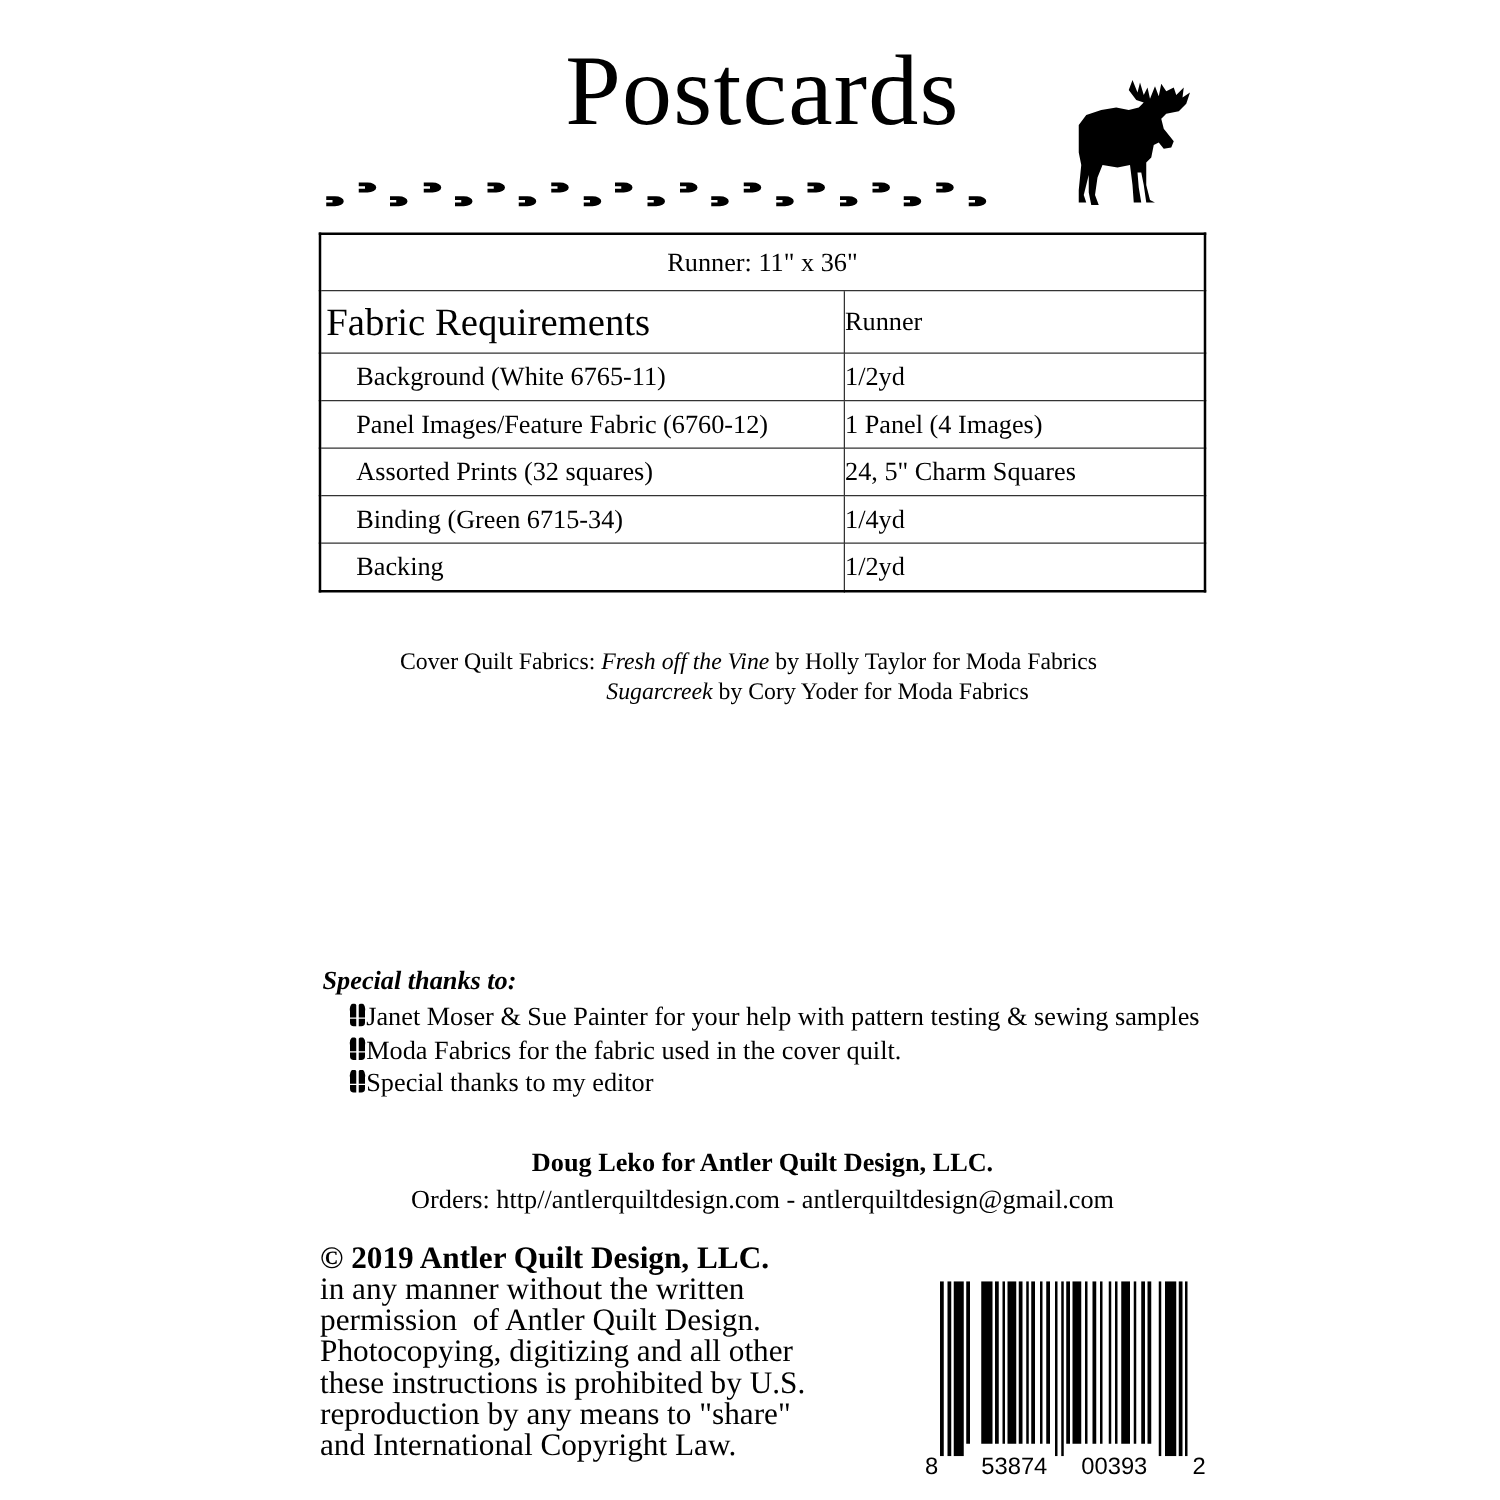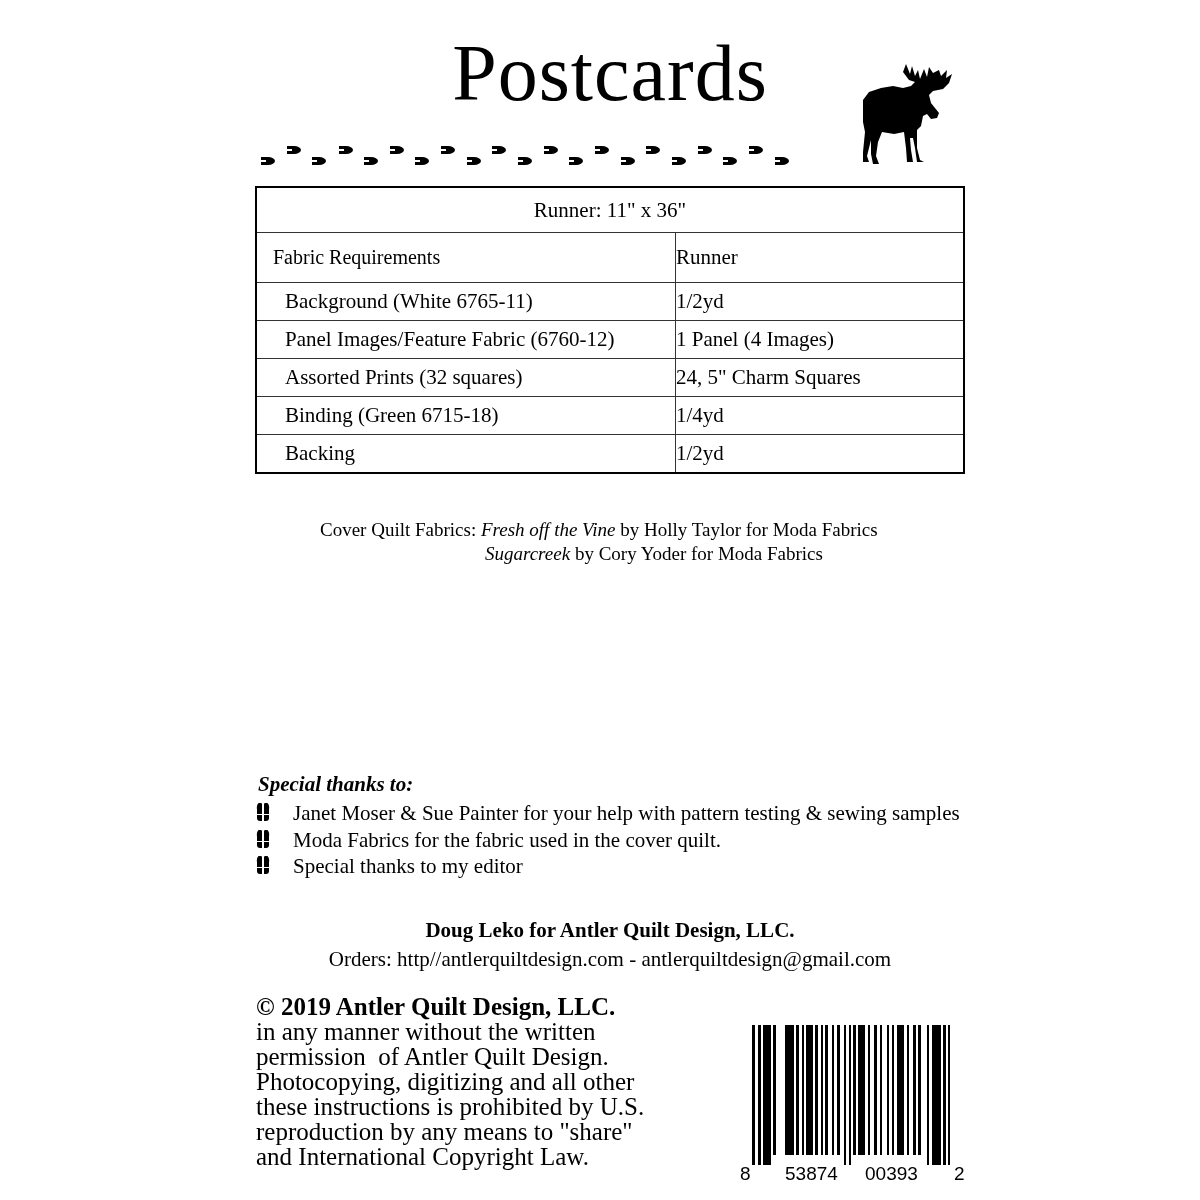--- a/index.html
+++ b/index.html
@@ -9,27 +9,27 @@
     #title { left: 0; width: 1220px; top: 28px; text-align: center; font-size: 80px; line-height: 90px; letter-spacing: 1px; }
     #moose { left: 848px; top: 60px; width: 116px; height: 112px; }
     #track { left: 258px; top: 142px; width: 540px; height: 30px; }
     .print { position: absolute; width: 16px; height: 10px; }
     table#fabric { position: absolute; left: 255px; top: 186px; width: 710px; border-collapse: collapse;
                    border: 2px solid #000; font-size: 21px; }
     #fabric td { border: 1px solid #333; padding: 0; height: 37px; }
     #fabric tr.size td { height: 44px; text-align: center; }
     #fabric tr.hdr td { height: 49px; }
     #fabric td.lbl { padding-left: 28px; width: 390px; }
-    #fabric td.hlbl { padding-left: 16px; font-size: 20px; }
+    #fabric td.hlbl { padding-left: 4px; font-size: 31px; }
     #fabric td.val { text-align: left; }
     #credits { left: 320px; top: 518px; font-size: 19px; line-height: 24px; }
     #credits .l2 { padding-left: 165px; }
     #thanks-h { left: 258px; top: 772px; font-size: 21px; font-weight: bold; font-style: italic; }
     #thanks-list { left: 256px; top: 800px; margin: 0; padding: 0; list-style: none; font-size: 21px; }
-    #thanks-list li { height: 26.5px; line-height: 26px; display: flex; align-items: center; }
+    #thanks-list li { height: 26.5px; line-height: 26px; display: flex; align-items: center; text-align: right; }
     #thanks-list .bullet { width: 37px; height: 20px; display: inline-block; }
     #author { left: 0; width: 1220px; top: 918px; text-align: center; font-size: 21px; font-weight: bold; }
     #orders { left: 0; width: 1220px; top: 947px; text-align: center; font-size: 21px; }
     #copy { left: 256px; top: 994px; font-size: 25px; line-height: 25px; }
     #copy .h { font-weight: bold; }
     #barcode { left: 740px; top: 1025px; width: 230px; height: 162px; }
     #barcode .digits { position: absolute; top: 138px; font-family: "Liberation Sans", "DejaVu Sans", sans-serif; font-size: 19px; }
   </style>
 </head>
 <body>
@@ -121,21 +121,21 @@
   </tr>
   <tr>
     <td class="lbl">Panel Images/Feature Fabric (6760-12)</td>
     <td class="val">1 Panel (4 Images)</td>
   </tr>
   <tr>
     <td class="lbl">Assorted Prints (32 squares)</td>
     <td class="val">24, 5" Charm Squares</td>
   </tr>
   <tr>
-    <td class="lbl">Binding (Green 6715-18)</td>
+    <td class="lbl">Binding (Green 6715-34)</td>
     <td class="val">1/4yd</td>
   </tr>
   <tr>
     <td class="lbl">Backing</td>
     <td class="val">1/2yd</td>
   </tr>
 </tbody>
   </table>
 
 <div id="credits" class="abs">

